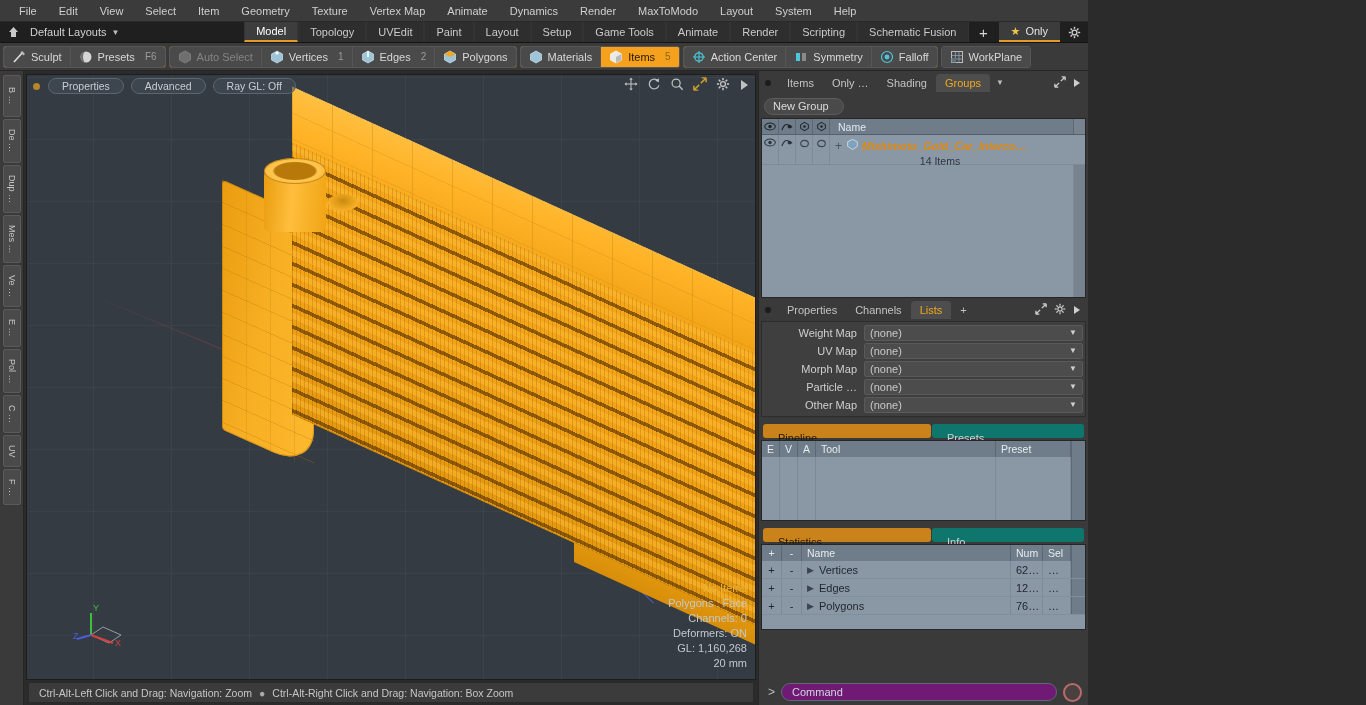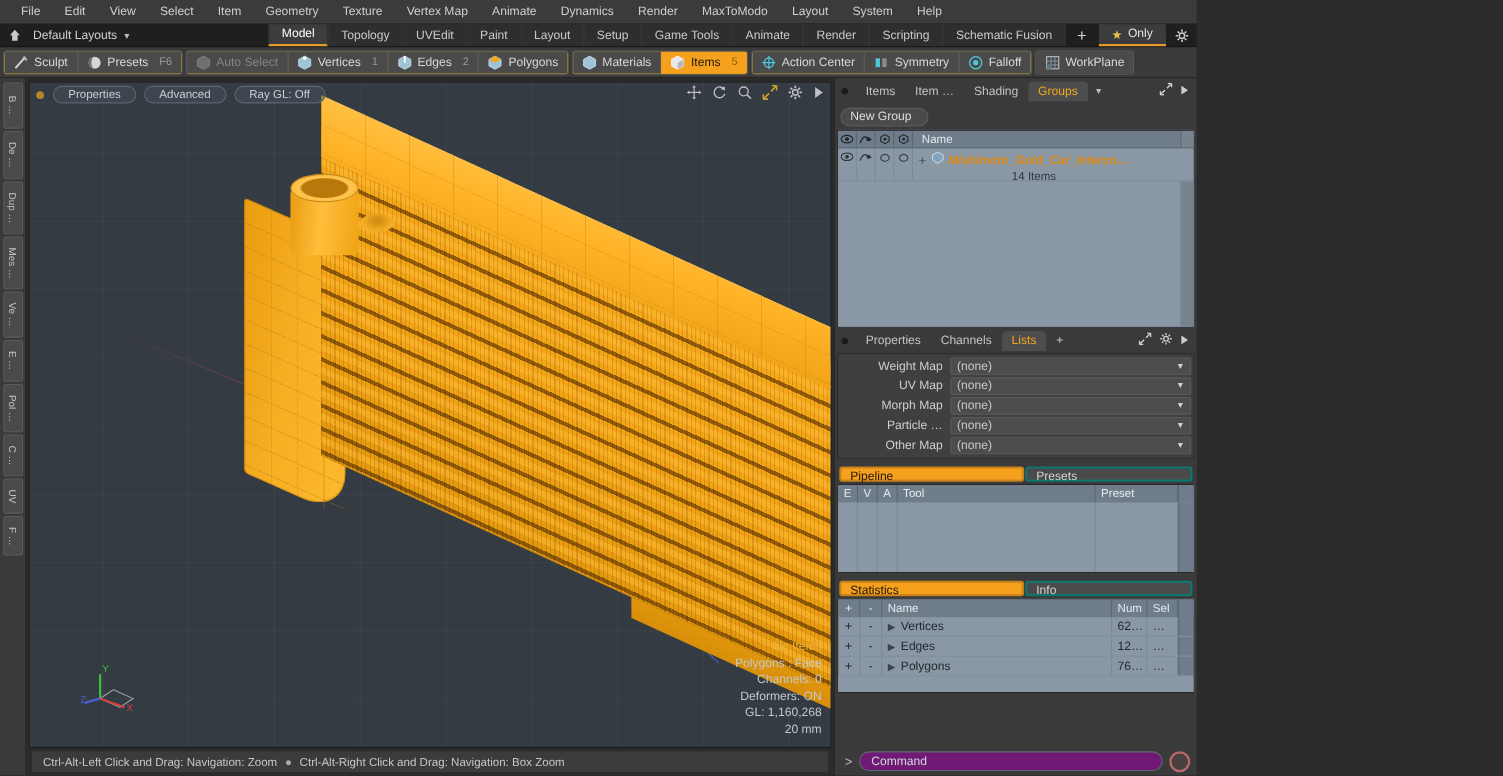--- a/index.html
+++ b/index.html
@@ -317,21 +317,21 @@
     display: flex; align-items: center; padding: 0 5px; font-size: 11px; color: #c8c8c8;
     position: relative; cursor: default;
   }
   .lrow .fld .dc { margin-left: auto; font-size: 8px; color: #cfcfcf; }
 
   
   .section { display: flex; flex-direction: column; }
   .sec-tabs { display: flex; height: 17px; gap: 1px; padding: 1px 2px 2px 2px; }
   .sec-tab {
     font-size: 11px; padding: 0 8px; line-height: 15px; background: #4a4a4a;
-    border: 2px solid #0f766e; border-radius: 3px; color: #d0d0d0; white-space: nowrap; cursor: default;
+    border: 7px solid #0f766e; border-radius: 3px; color: #d0d0d0; white-space: nowrap; cursor: default;
   }
   .sec-tab.active { background: #f5a11e; color: #1e1608; border-color: #c9831a; }
   .sec-tab.w1 { width: 168px; }
   .sec-tab.w2 { flex: 1; }
 
   .dtable { background: #8a97a5; border: 1px solid #262626; display: flex; flex-direction: column; }
   .dt-head { display: flex; height: 16px; background: #6f7d8b; font-size: 10.5px; color: #e6ebef; }
   .dt-head .c { border-right: 1px solid #5c6874; display: flex; align-items: center; padding-left: 5px; }
   .dt-row { display: flex; height: 18px; font-size: 11px; color: #1f262d; border-bottom: 1px solid #818e9c; }
   .dt-row .c { border-right: 1px solid #7d8a98; display: flex; align-items: center; padding-left: 5px; }
@@ -701,21 +701,21 @@
         <span class="sep">●</span>
         <span>Ctrl-Alt-Right Click and Drag: Navigation: Box Zoom</span>
       </div>
     </div>
 
     <div class="rightpanel">
 
       <div class="ptabs">
         <span class="pdot"></span>
         <div class="ptab">Items</div>
-        <div class="ptab">Item …</div>
+        <div class="ptab">Only …</div>
         <div class="ptab">Shading</div>
         <div class="ptab active">Groups</div>
         <span class="pcaret">▼</span>
         <div class="pright">
           <span>
             <svg width="12" height="12" viewBox="0 0 14 14">
                 <path d="M2 12 L6 8 M1 13 L1 9 M1 13 L5 13" stroke="#cfcfcf" stroke-width="1.5" fill="none"></path>
                 <path d="M12 2 L8 6 M13 1 L13 5 M13 1 L9 1" stroke="#cfcfcf" stroke-width="1.5" fill="none"></path>
               </svg>
           </span>

